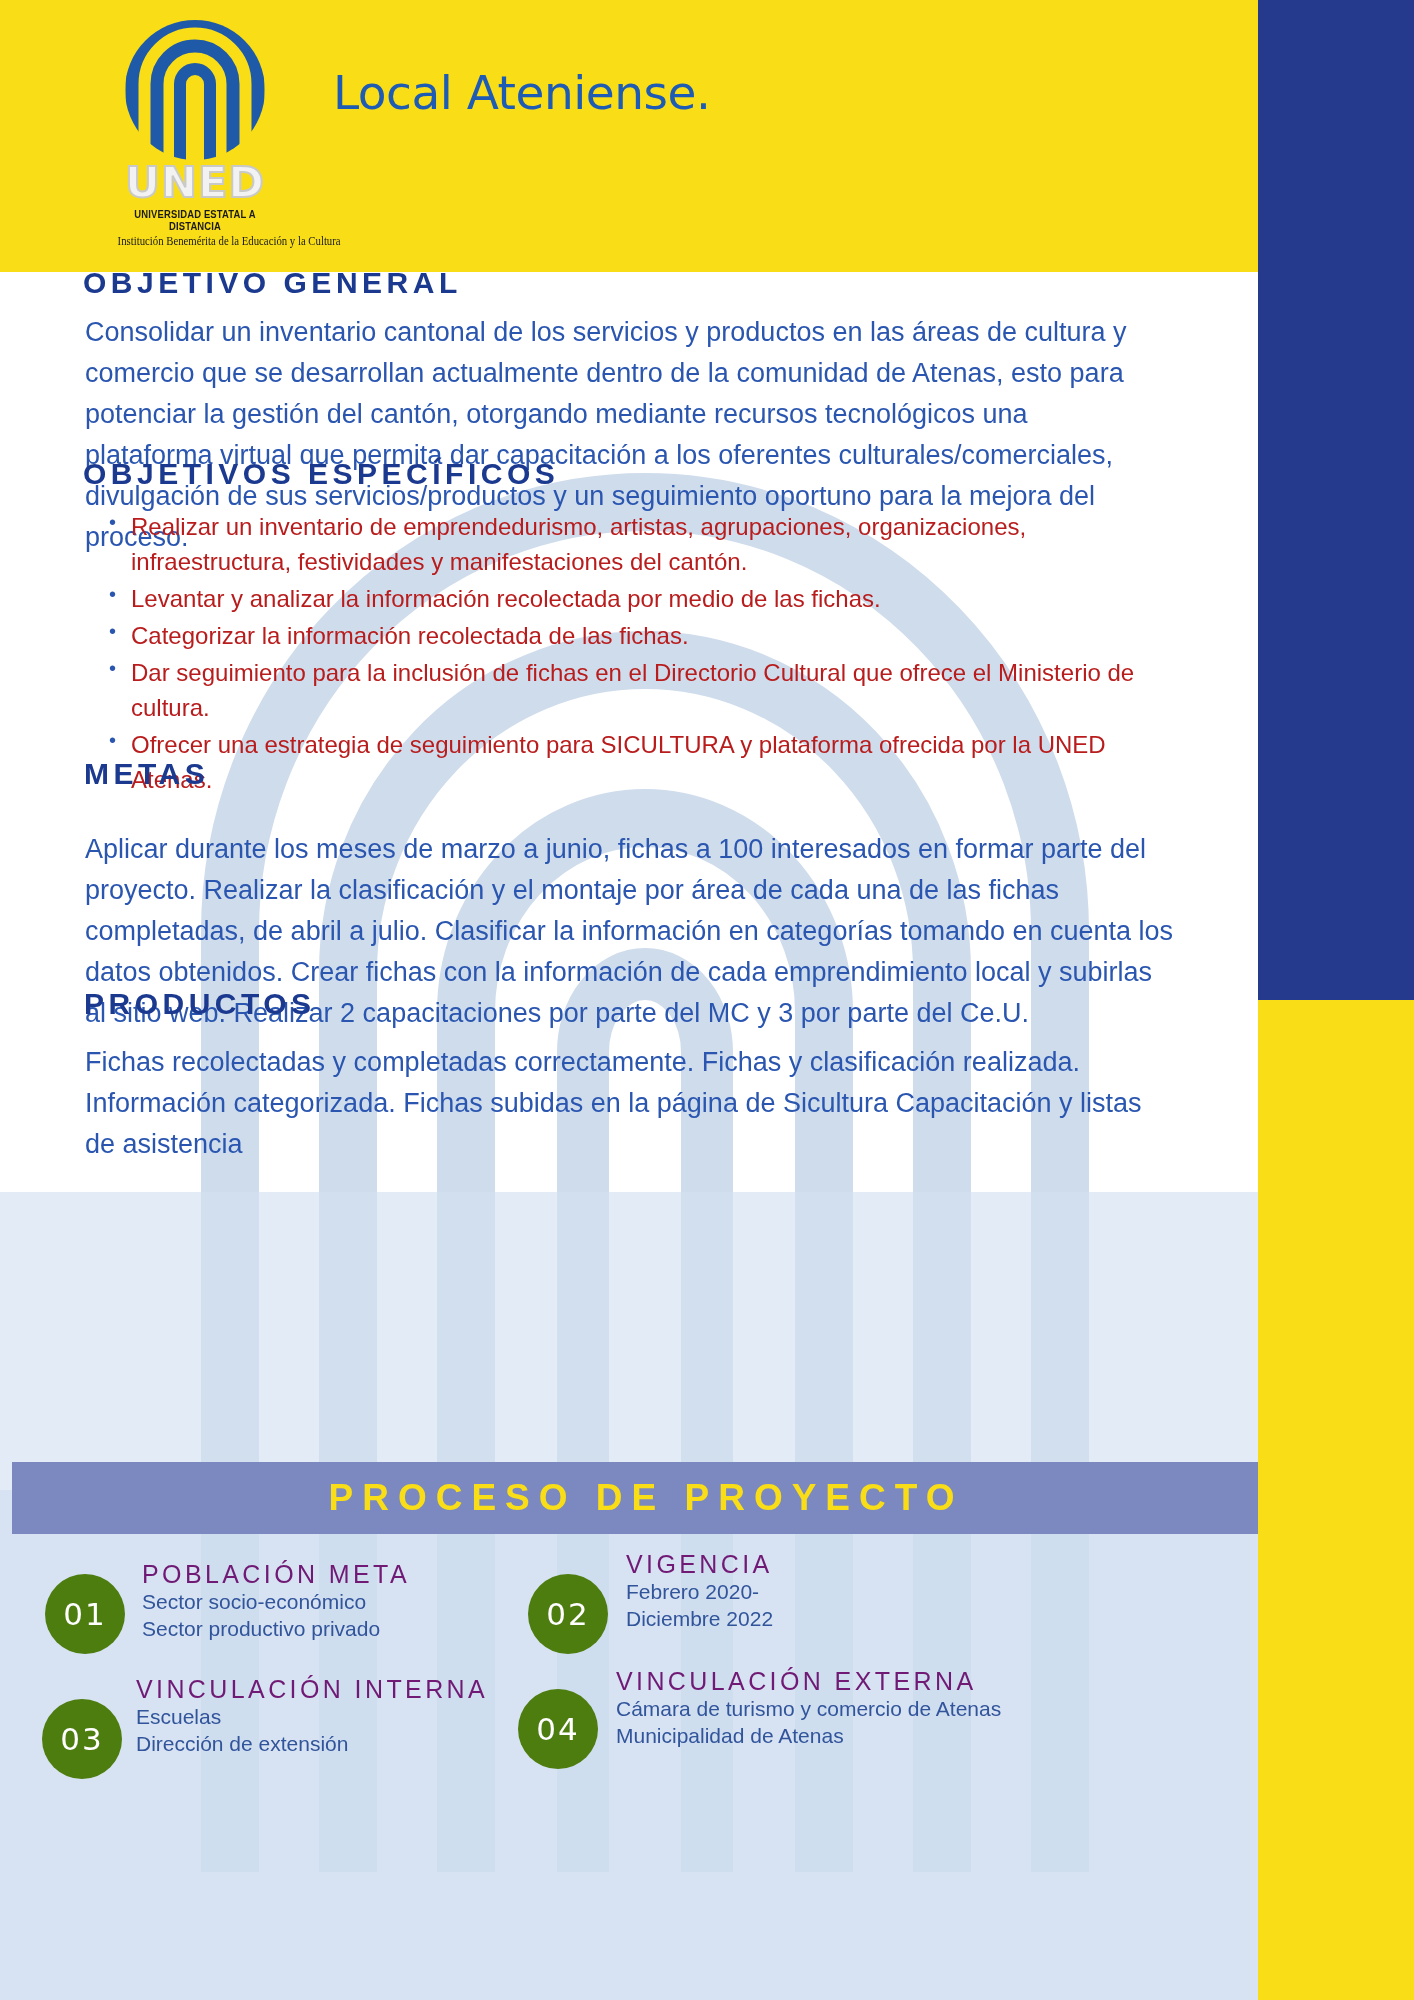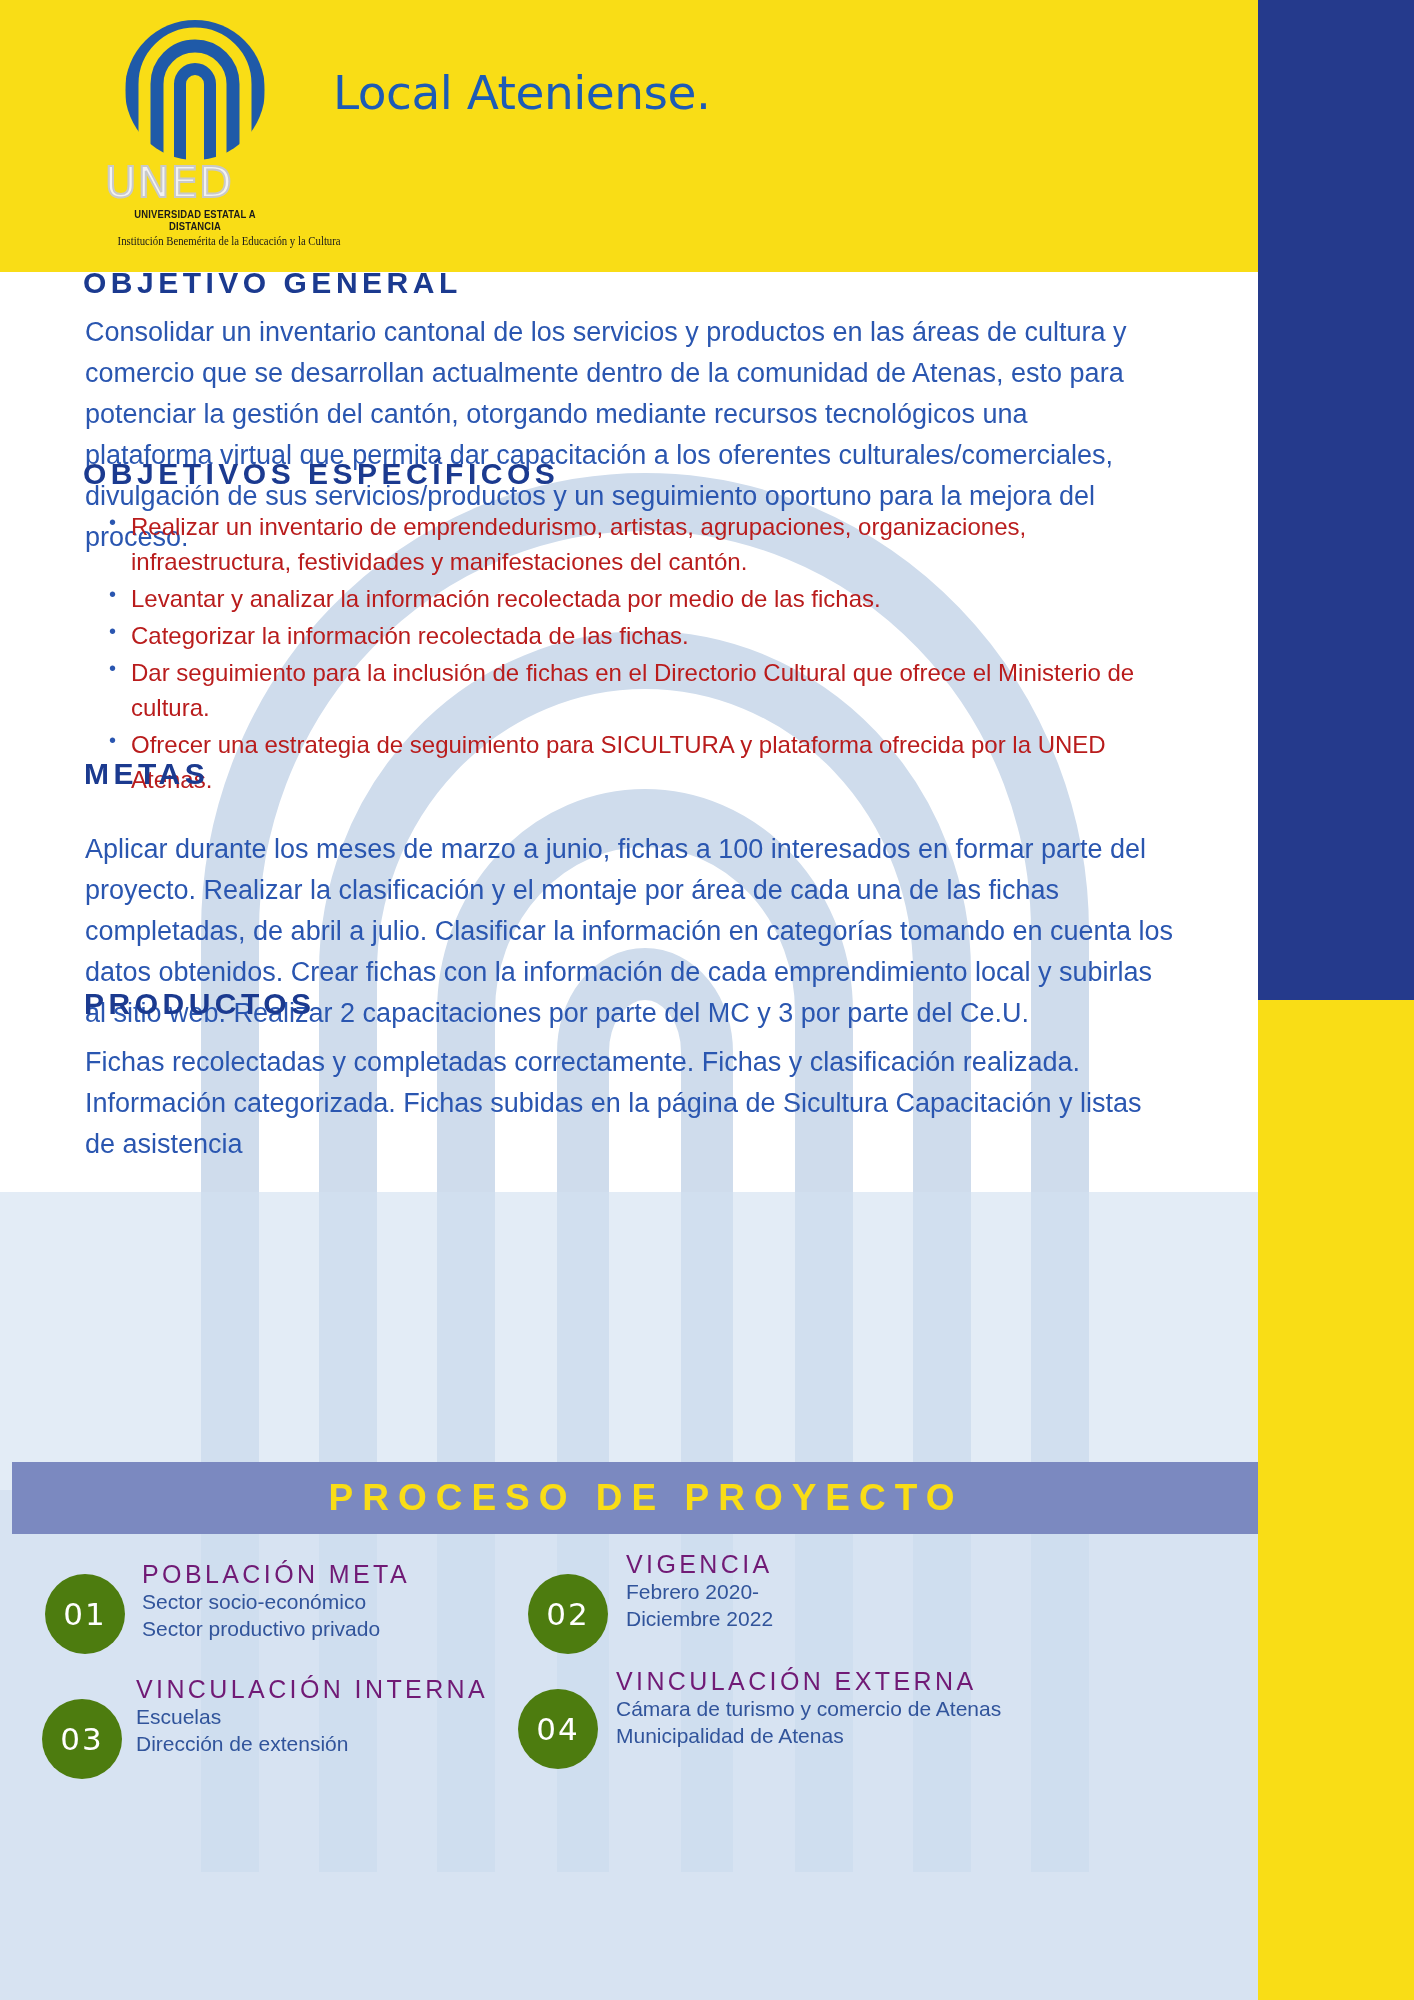--- a/index.html
+++ b/index.html
@@ -15,21 +15,21 @@
   
   .rail-navy{position:absolute;right:0;top:0;width:156px;height:1000px;background:#253a8c;z-index:5;}
   .rail-yellow{position:absolute;right:0;top:1000px;width:156px;height:1000px;background:#f9dd16;z-index:5;}
 
   
   .header{position:absolute;left:0;top:0;width:1258px;height:272px;background:#f9dd16;z-index:6;}
   .logo-wrap{position:absolute;left:105px;top:20px;width:180px;height:235px;}
   .logo-mark{position:relative;width:150px;height:145px;margin:0 auto;}
   .logo-mark svg{display:block;}
   .logo-uned{
-    font-family:"DejaVu Sans", sans-serif;font-weight:normal;
+    text-align:center;font-family:"DejaVu Sans", sans-serif;font-weight:bold;
     font-size:43px;letter-spacing:1px;color:#f2f2f2;
     -webkit-text-stroke:2px #c9c9c9;
     line-height:1;margin-top:-4px;
   }
   .logo-sub1{text-align:center;font-family:"Liberation Sans Narrow","Liberation Sans",sans-serif;
     font-size:11.5px;font-weight:bold;color:#1a1a1a;letter-spacing:.2px;transform:scaleX(.82);margin-top:4px;}
   .logo-sub2{text-align:center;font-family:"Liberation Serif",serif;
     font-size:12.5px;color:#1a1a1a;transform:scaleX(.86);margin-top:2px;white-space:nowrap;}
   .header-title{
     position:absolute;left:333px;top:62px;width:860px;

